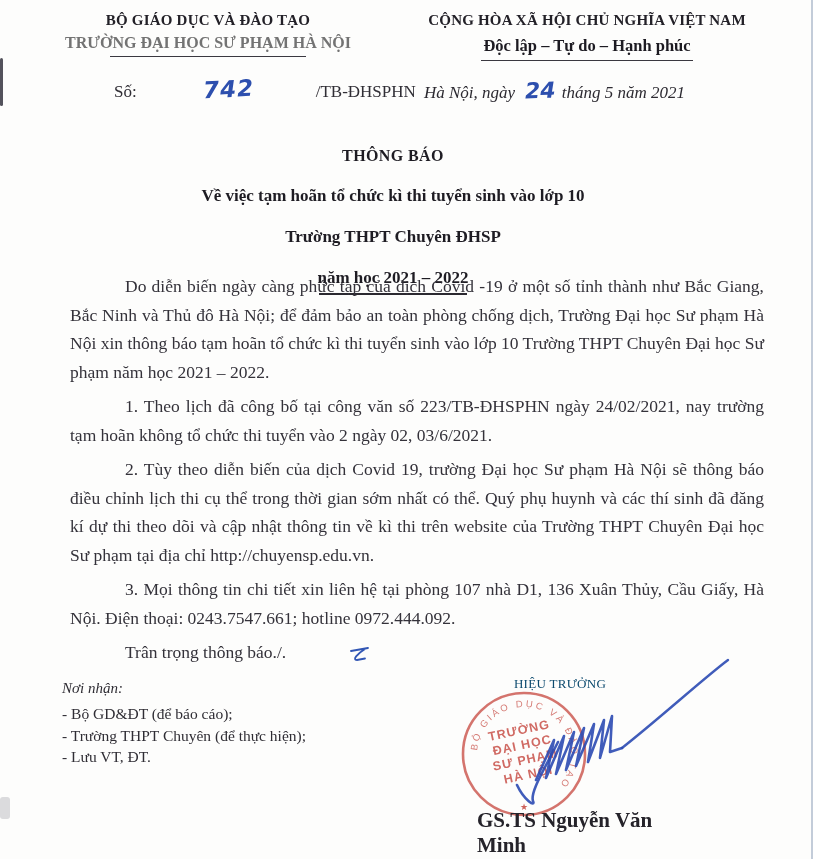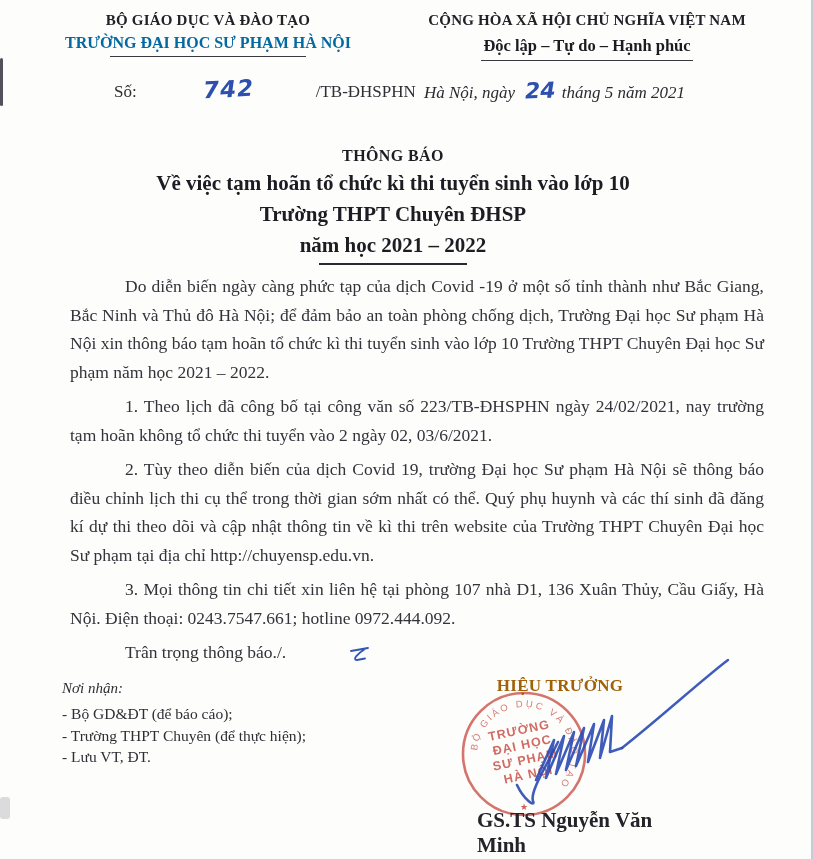--- a/index.html
+++ b/index.html
@@ -13,50 +13,50 @@
   }
   
   .edge-right{position:absolute;top:0;right:0;width:2px;height:100%;background:#c3ccd9;}
   .smudge-top-left{position:absolute;left:0;top:58px;width:3px;height:48px;background:#53525c;border-radius:2px;}
   .smudge-bottom-left{position:absolute;left:0;top:797px;width:10px;height:22px;background:#9a9aa2;opacity:.35;border-radius:3px;}
 
   
   .hdr-left{position:absolute;left:58px;top:12px;width:300px;text-align:center;}
   .hdr-right{position:absolute;left:412px;top:12px;width:350px;text-align:center;}
   .hdr-line1{font-size:15px;font-weight:700;color:#232128;letter-spacing:.2px;}
-  .hdr-left .hdr-line2{font-size:16px;font-weight:700;color:#0369a1;margin-top:5px;}
+  .hdr-left .hdr-line2{font-size:16px;font-weight:700;color:#737373;margin-top:5px;}
   .hdr-right .hdr-line2{font-size:16.5px;font-weight:700;color:#1d1b22;margin-top:7px;}
   .hdr-rule{height:0;border-top:1.6px solid #3a3840;margin:4px auto 0;}
   .rule-left{width:196px;}
   .rule-right{width:212px;}
 
   .so-line{position:absolute;left:114px;top:76px;display:flex;align-items:baseline;font-size:17px;color:#302e35;gap:48px;}
   .handwritten{font-family:"DejaVu Sans",sans-serif;font-style:italic;font-weight:700;color:#2d4fae;}
   .so-num{font-size:23px;margin:0 14px 0 18px;letter-spacing:1px;transform:rotate(-3deg);display:inline-block;}
   .date-line{position:absolute;left:424px;top:78px;display:flex;align-items:flex-end;font-style:italic;font-size:17px;color:#2c2a31;}
   .date-day{font-size:22px;margin:0 6px 0 10px;display:inline-block;transform:rotate(-2deg);}
 
   
   .title-block{position:absolute;left:40px;top:147px;width:706px;text-align:center;color:#1e1c23;}
   .title-main{font-size:16px;font-weight:700;letter-spacing:.4px;}
-  .title-sub{font-size:21px;font-weight:700;margin-top:6px;}
+  .title-sub{font-size:17px;font-weight:700;margin-top:21px;}
   .title-rule{width:148px;height:0;border-top:2px solid #2b2930;margin:5px auto 0;}
 
   
   .body-block{position:absolute;left:62px;top:272px;width:694px;font-size:17.5px;line-height:28.5px;text-align:justify;color:#34323a;margin-left:8px;}
   .body-block p{margin:0 0 6px 0;text-indent:55px;}
   .closing-line{margin-top:0;display:block;}
   .closing-flourish{display:inline-block;vertical-align:-6px;margin-left:8px;}
 
   
   .recipients{position:absolute;left:62px;top:680px;font-size:15.5px;color:#2f2d34;}
   .recipients-label{font-weight:400;font-style:italic;font-size:15px;margin-bottom:6px;}
   .recipients-item{line-height:21.5px;}
 
-  .sig-title{position:absolute;left:470px;top:676px;width:180px;text-align:center;font-size:17px;font-weight:700;color:#a16207;letter-spacing:.3px;}
+  .sig-title{position:absolute;left:470px;top:676px;width:180px;text-align:center;font-size:13px;font-weight:400;color:#0c4a6e;letter-spacing:.3px;}
   .sig-name{position:absolute;left:477px;top:808px;width:200px;text-align:left;font-size:21px;font-weight:700;color:#25232a;}
 
   .stamp{position:absolute;left:459px;top:689px;width:130px;height:130px;}
   .signature{position:absolute;left:500px;top:630px;width:250px;height:190px;}
 </style>
 </head>
 <body>
 
 <div class="page">
 

